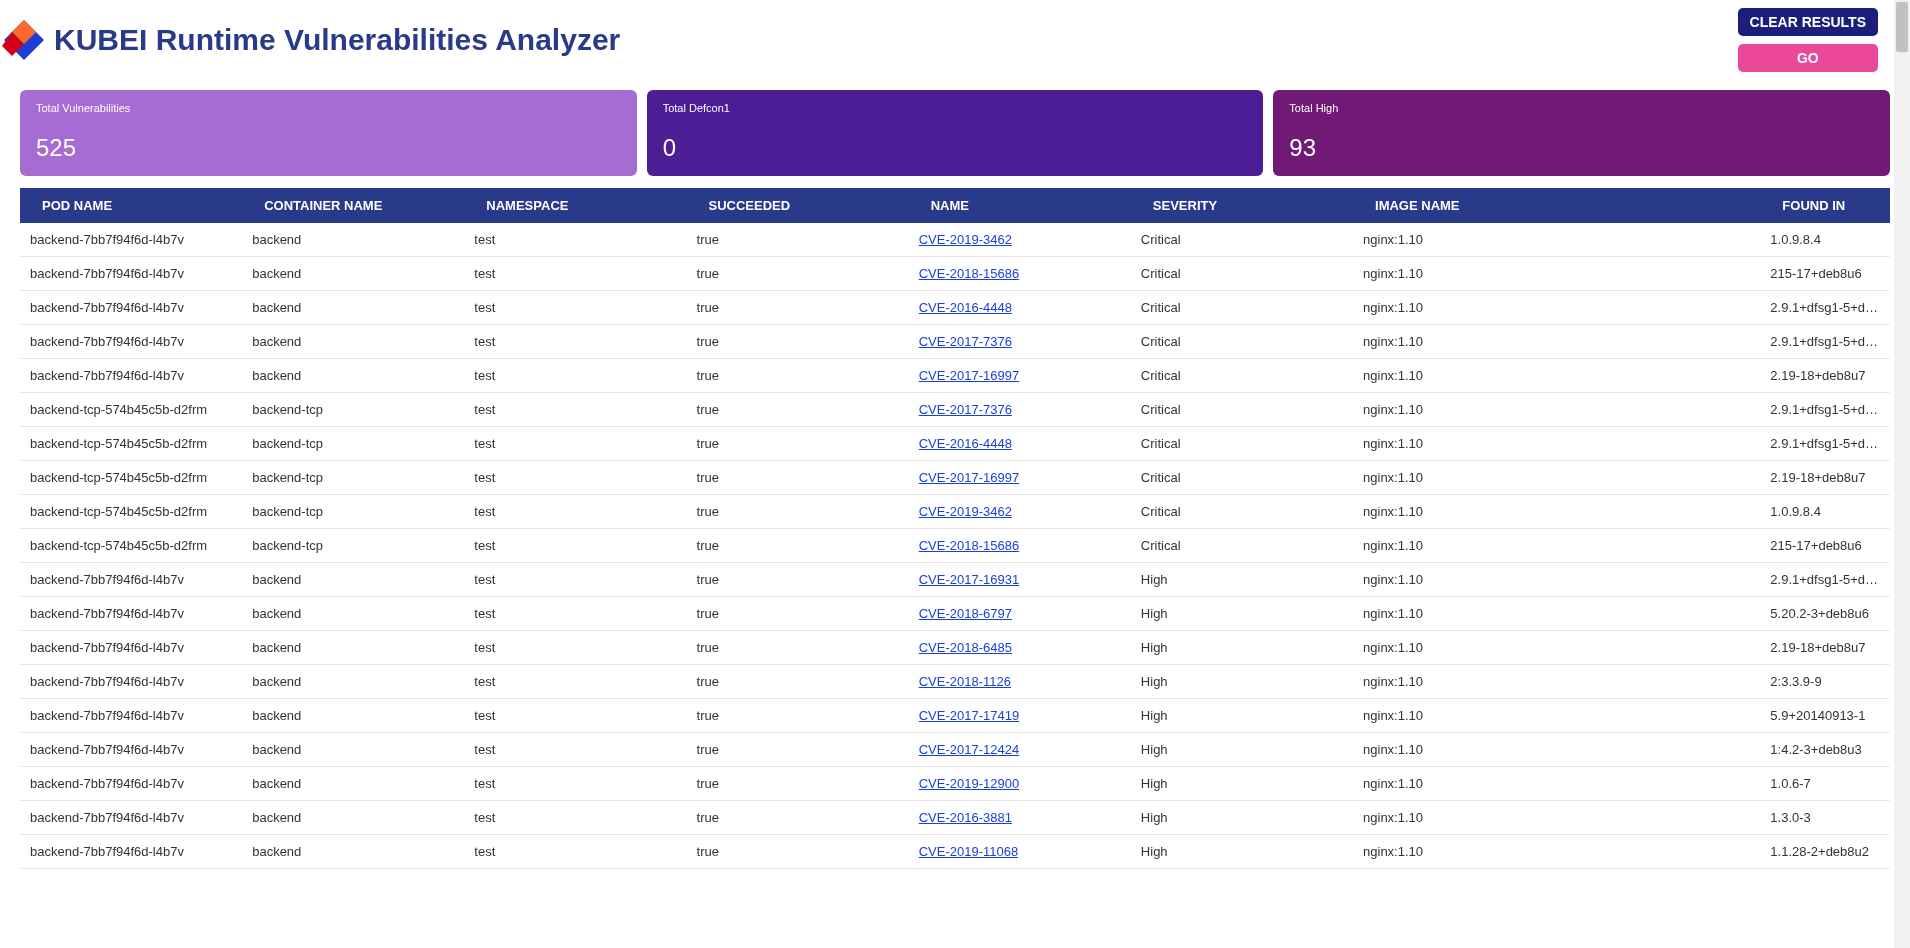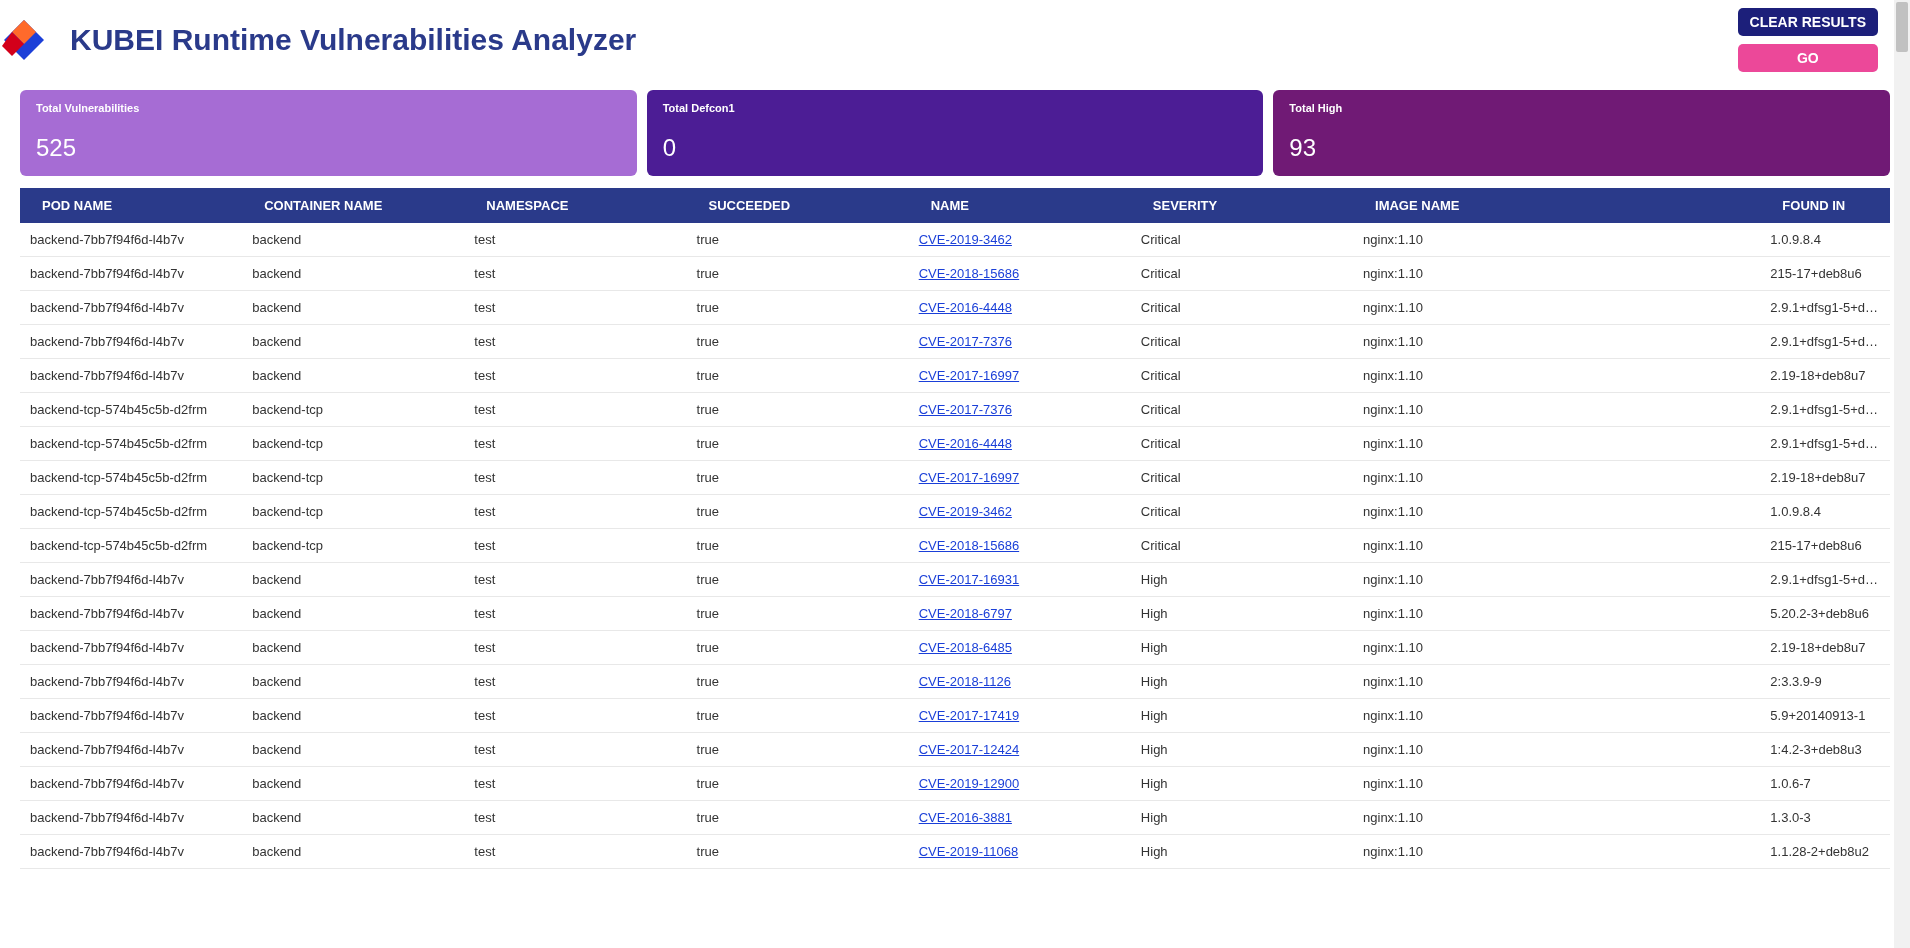--- a/index.html
+++ b/index.html
@@ -11,21 +11,21 @@
     }
     .header {
       display: flex;
       align-items: center;
       justify-content: space-between;
       padding: 8px 10px 8px 2px;
     }
     .header-left {
       display: flex;
       align-items: center;
-      gap: 24px;
+      gap: 8px;
     }
     .logo {
       width: 44px;
       height: 44px;
       flex-shrink: 0;
     }
     .title {
       font-size: 30px;
       font-weight: 700;
       color: #2a3a8a;
@@ -59,21 +59,21 @@
       padding: 10px 20px 12px 20px;
     }
     .stat-card {
       flex: 1;
       border-radius: 6px;
       padding: 12px 16px 14px 16px;
       color: #ffffff;
     }
     .stat-label {
       font-size: 11px;
-      font-weight: 700;
+      font-weight: 400;
       margin-bottom: 8px;
     }
     .stat-value {
       font-size: 24px;
       font-weight: 400;
       margin-top: 20px;
     }
     .card-vuln { background: #a66cd4; }
     .card-defcon { background: #4c1d95; }
     .card-critical { background: #fb4f5d; }

